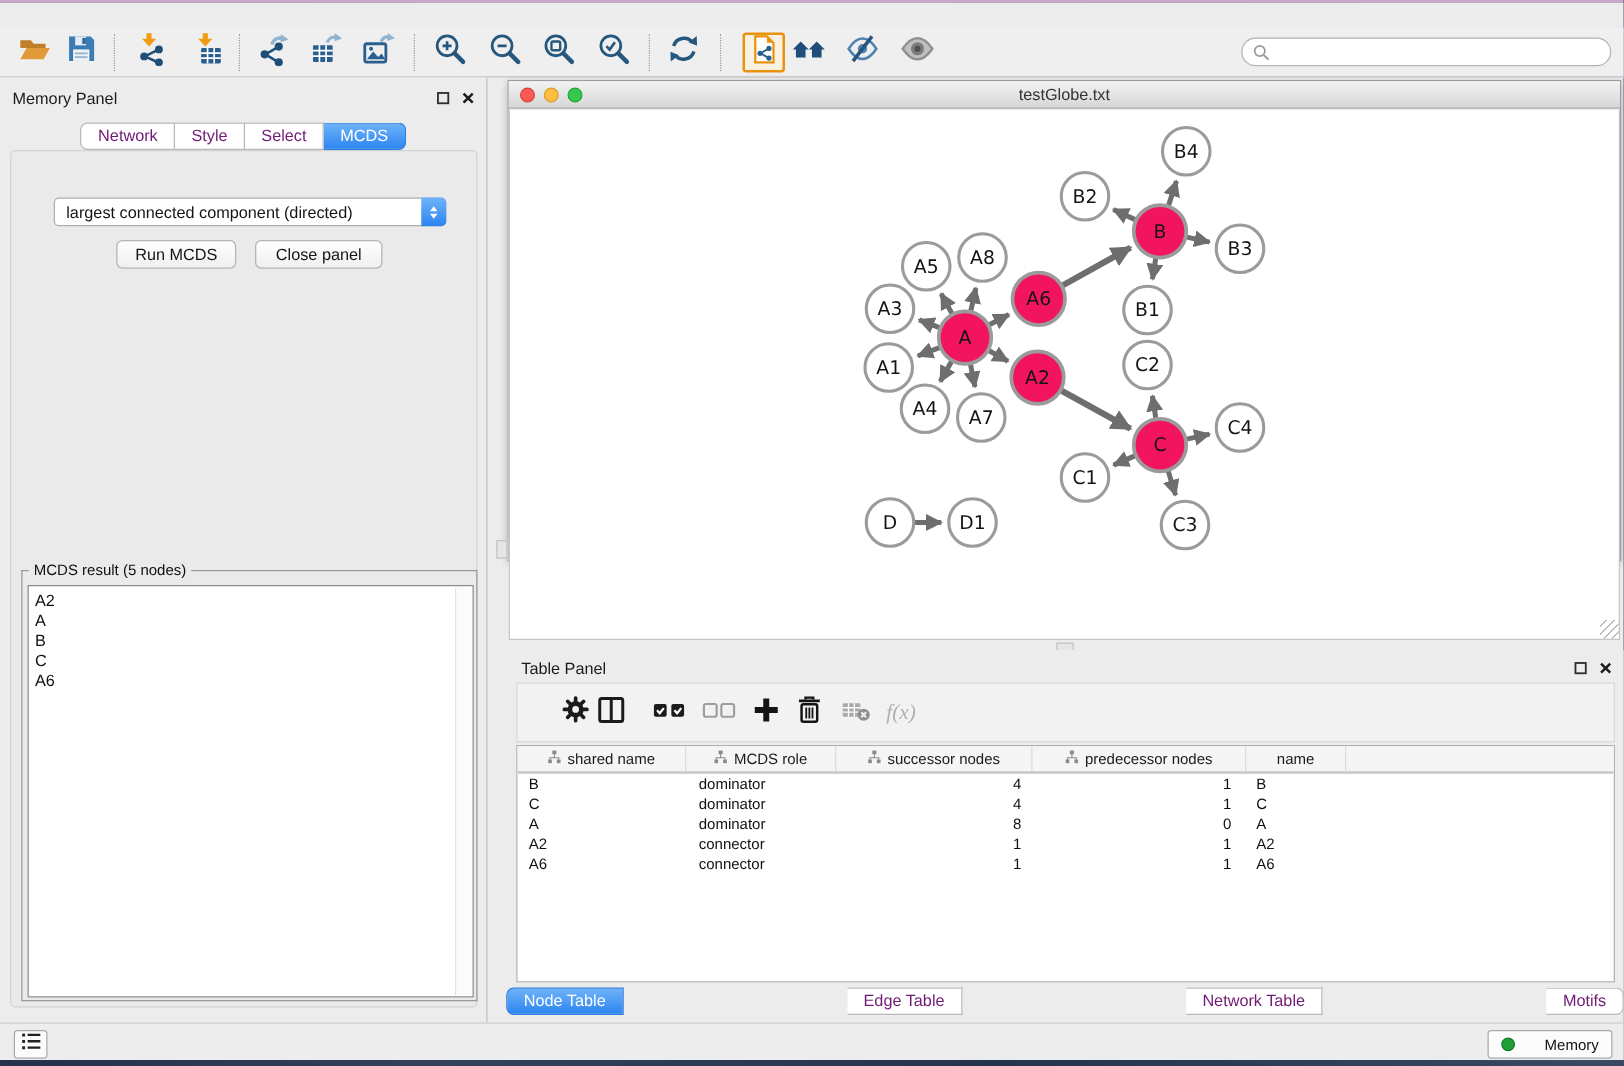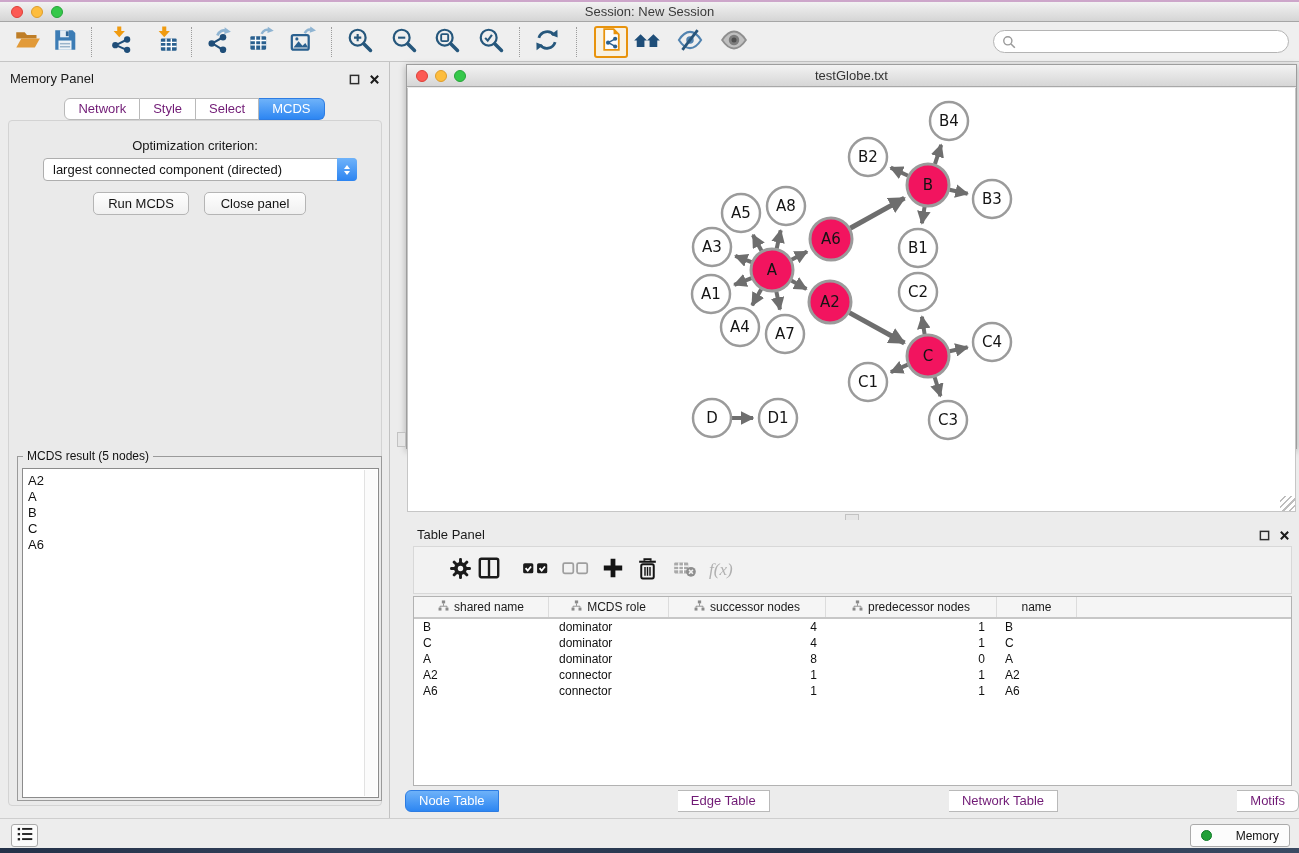--- a/index.html
+++ b/index.html
@@ -85,28 +85,20 @@
   .memory-btn{position:absolute;right:9px;top:5px;height:23px;background:#fcfcfc;border:1px solid #aaa;border-radius:3px;display:flex;align-items:center;gap:24px;padding:0 10px;font-size:12px;color:#111}
   .mem-dot{width:11px;height:11px;border-radius:50%;background:#21a038;border:1px solid #107a27}
 </style>
 </head>
 <body>
 
 <div class="app">
   <div class="pink-strip"></div>
   <div class="window">
 
-    <div class="titlebar">
-      <div class="lights">
-        <span class="light red"></span>
-        <span class="light yellow"></span>
-        <span class="light green"></span>
-      </div>
-      <span>Session: New Session</span>
-    </div>
 
     <div class="toolbar">
       <div class="tbtn">
           <span><svg width="27" height="27" viewBox="0 0 24 24">
               <path d="M2 5.5h7.5l2 2.5H20v3H2z" fill="#bf7e27"></path>
               <path d="M23 11H6.5L2 19h16.5z" fill="#e29a38"></path>
             </svg></span>
         </div>
       <div class="tbtn" style="margin-left:2px">
           <span><svg width="26" height="26" viewBox="0 0 24 24">
@@ -261,21 +253,20 @@
               <path d="M2 2l8 8M10 2l-8 8" stroke="#1c1c1c" stroke-width="2.2"></path>
             </svg></span>
       </div>
       <div class="cp-tabs">
           <div class="seg">Network</div>
           <div class="seg">Style</div>
           <div class="seg">Select</div>
           <div class="seg sel">MCDS</div>
         </div>
       <div class="cp-content">
-        <div class="opt-label">Optimization criterion:</div>
         <div class="combo">
           <span>largest connected component (directed)</span>
           <span class="stepper">
               <span class="arr-up"></span>
               <span class="arr-dn"></span>
             </span>
         </div>
         <div class="btn-row">
           <div class="pbtn run-btn">Run MCDS</div>
           <div class="pbtn close-btn">Close panel</div>

